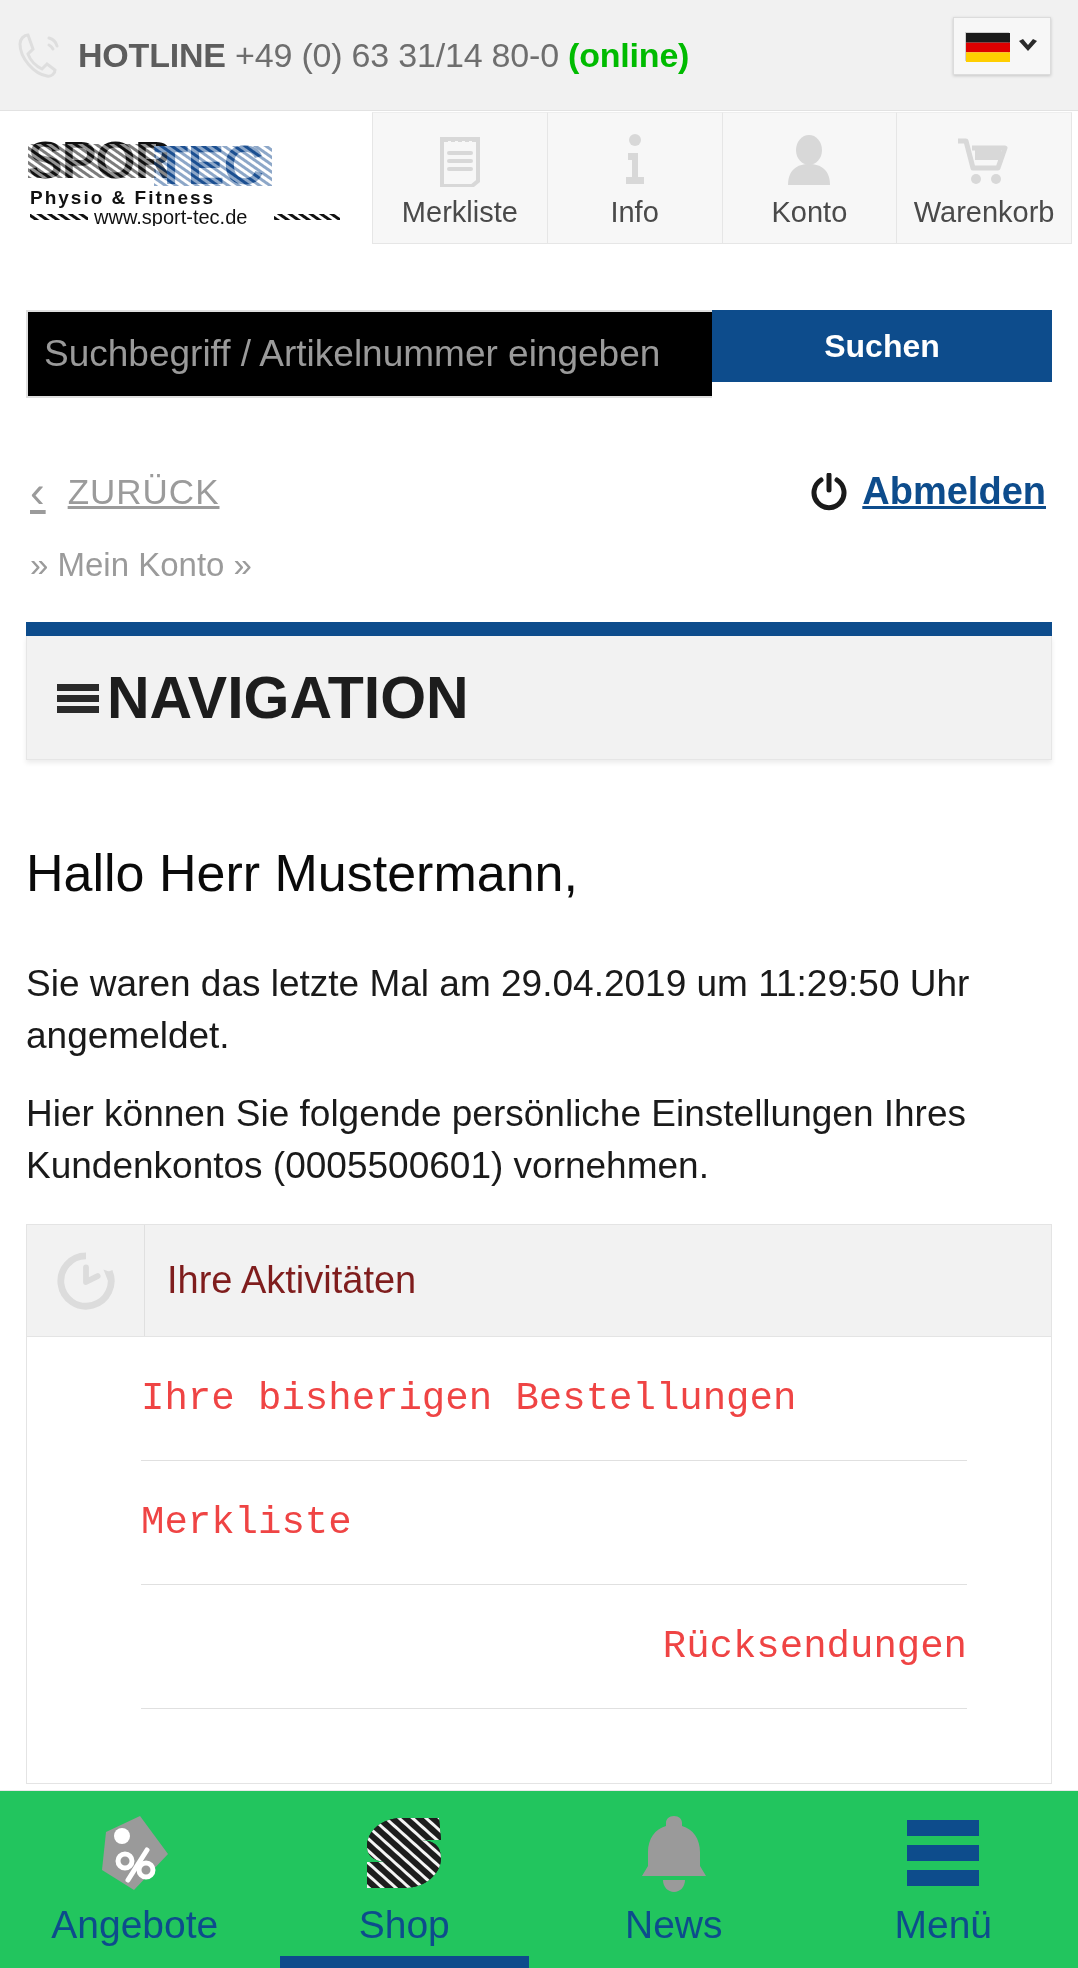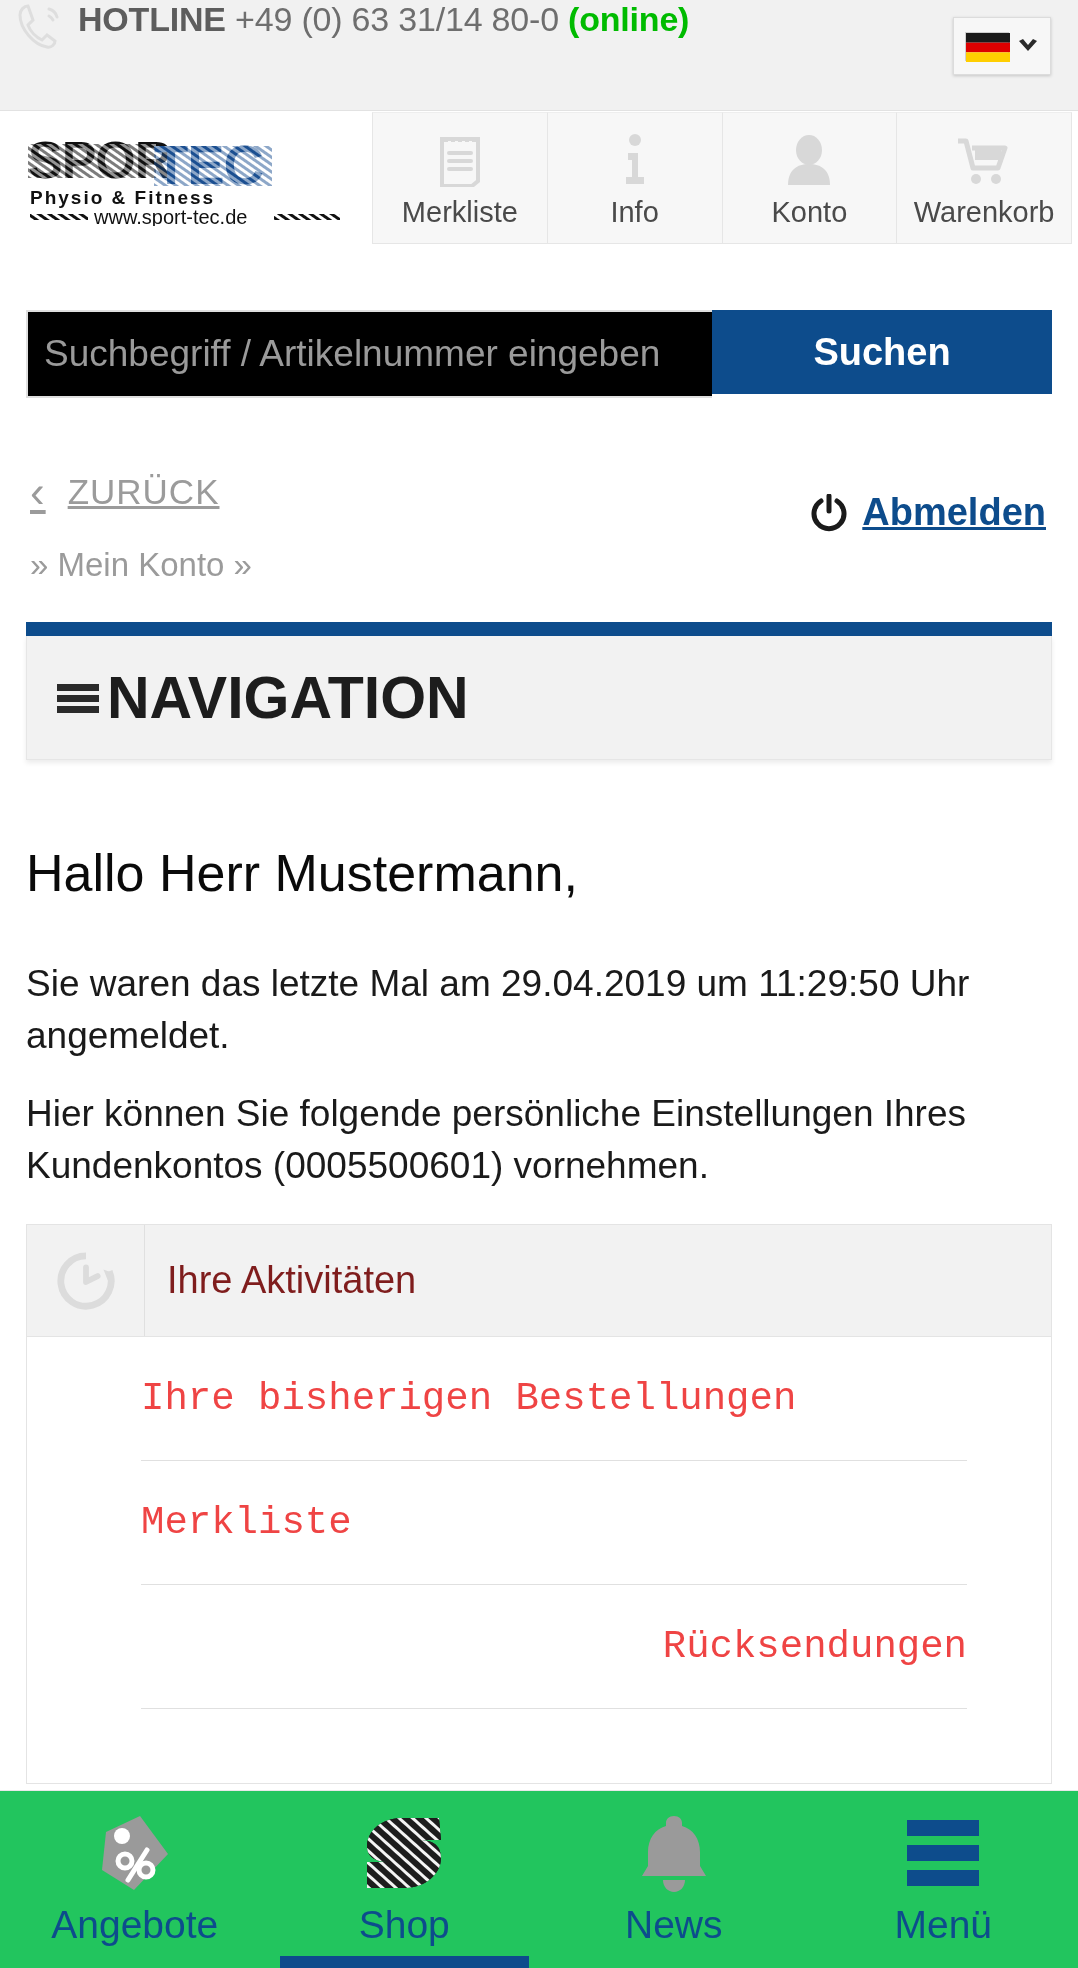--- a/index.html
+++ b/index.html
@@ -10,21 +10,21 @@
     font-family: "Liberation Sans", sans-serif;
     overflow: hidden;
   }
   .page { position: relative; width: 1078px; height: 1968px; background: #fff; }
 
   
   .hotline-bar {
     position: absolute; left: 0; top: 0; width: 1078px; height: 111px;
     background: #f1f1f1;
     border-bottom: 1px solid #e2e2e2;
-    display: flex; align-items: flex-start;
+    display: flex; align-items: center;
   }
   .phone-icon { margin-left: 16px; width: 48px; height: 52px; flex: none; }
   .hotline-text {
     margin-left: 14px; font-size: 34px; color: #6e6e6e;
     font-family: "Liberation Sans", sans-serif; letter-spacing: -0.2px;
     white-space: nowrap;
   }
   .hotline-text .ht-label { font-weight: bold; color: #5d5d5d; }
   .hotline-text .ht-online { color: #00bb00; font-weight: bold; }
   .lang-select {
@@ -65,37 +65,37 @@
     position: absolute; left: 26px; top: 310px; width: 1026px; height: 88px;
     display: flex;
   }
   .search-input {
     flex: 1; height: 88px; border: 2px solid #dfdfdf; border-right: none;
     background: #000000; font-size: 37px; color: #8a8a8a; padding: 0 16px;
     font-family: "Liberation Sans", sans-serif; outline: none;
   }
   .search-input::placeholder { color: #9a9a9a; opacity: 1; }
   .search-btn {
-    width: 340px; height: 84px; background: #0d4c8c; color: #ffffff;
-    border: none; font-size: 38px; font-weight: bold; cursor: pointer;
+    width: 340px; height: 72px; background: #0d4c8c; color: #ffffff;
+    border: none; font-size: 32px; font-weight: bold; cursor: pointer;
     font-family: "Liberation Sans", sans-serif;
   }
 
   
   .navrow {
     position: absolute; left: 0; top: 470px; width: 1078px; height: 72px;
   }
   .back-link {
     position: absolute; left: 30px; top: 0; display: flex; align-items: center; gap: 22px;
     color: #9b9b9b; font-size: 35px; letter-spacing: 1px;
   }
   .back-chevron { font-size: 44px; line-height: 1; color: #9b9b9b; font-weight: 300; }
   .logout-link {
     position: absolute; right: 32px; top: 0; display: flex; align-items: center; gap: 14px;
-    color: #0d4c8c; font-size: 38px; font-weight: bold; margin-top: 21px;
+    color: #0d4c8c; font-size: 38px; font-weight: bold;
   }
   .power-icon { width: 38px; height: 38px; }
 
   .breadcrumb {
     position: absolute; left: 30px; top: 546px;
     font-size: 33px; color: #9b9b9b;
   }
 
   
   .navbar-strip {

